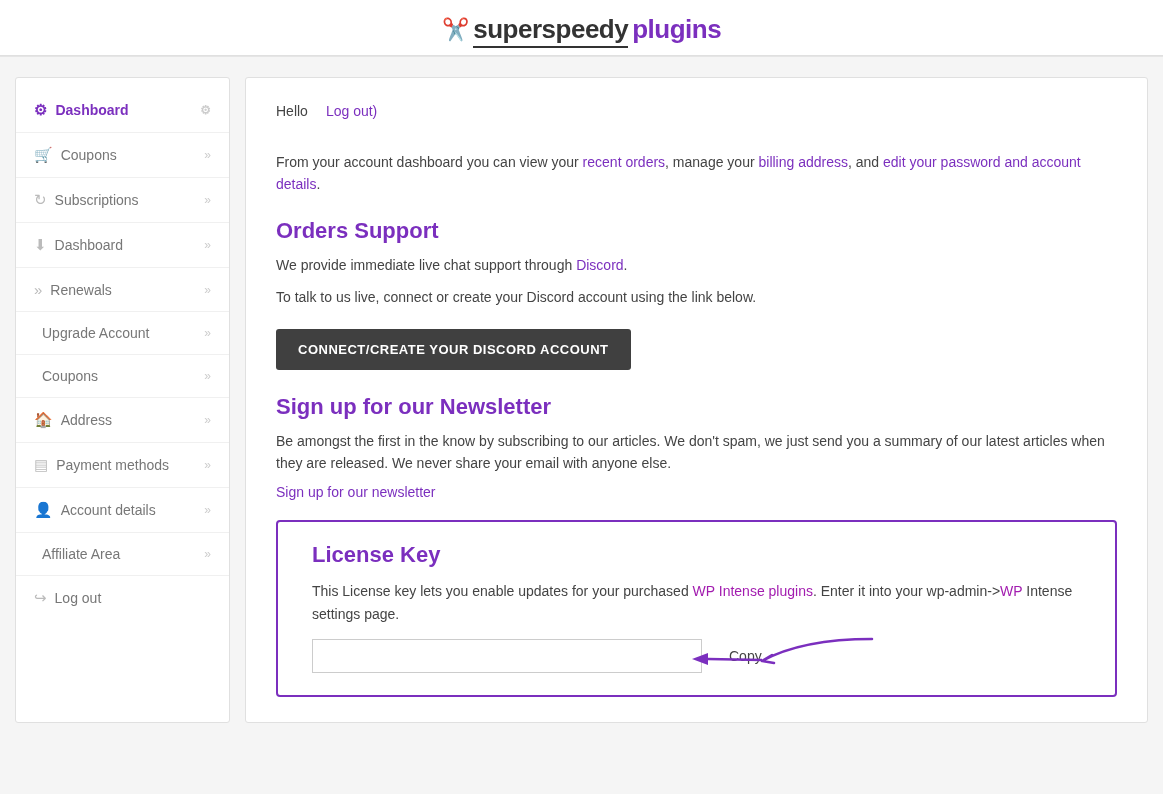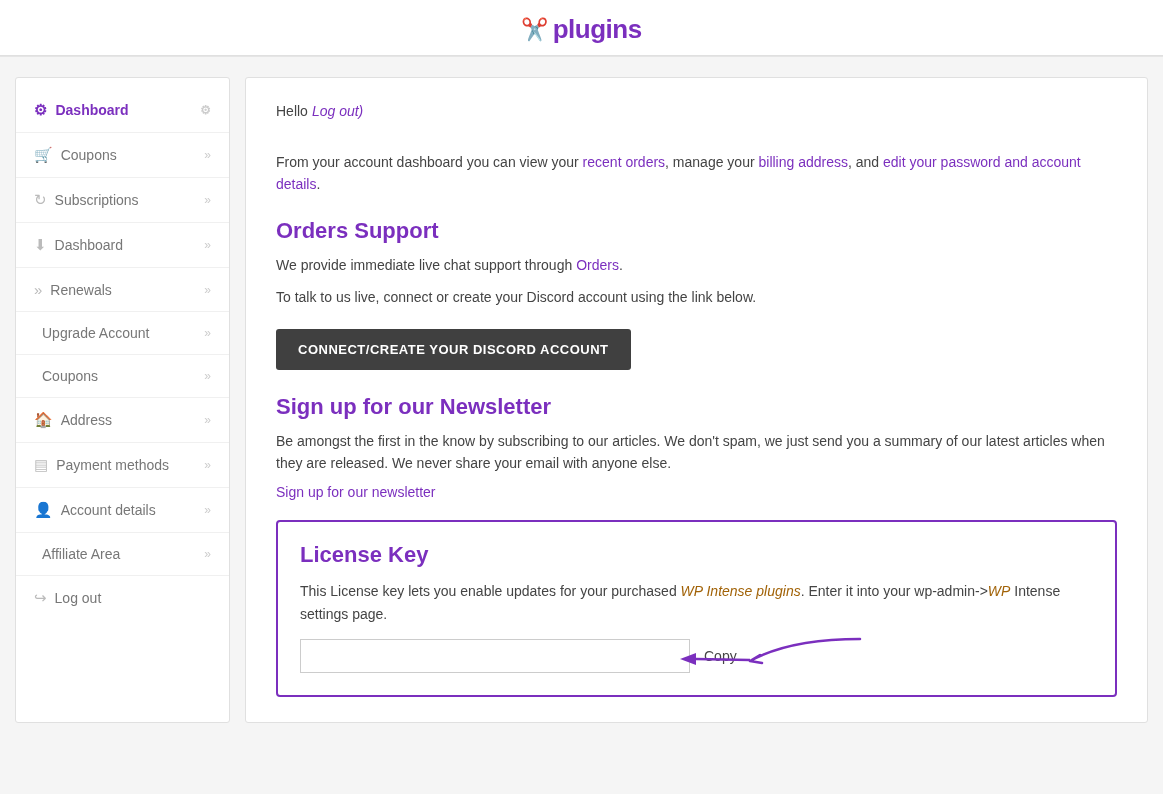--- a/index.html
+++ b/index.html
@@ -104,30 +104,29 @@
       margin-left: 15px;
       background: #fff;
       border: 1px solid #e0e0e0;
       border-radius: 3px;
       padding: 25px 30px;
     }
 
     .hello-line {
       display: flex;
       align-items: center;
-      gap: 4px;
+      gap: 18px;
       margin-bottom: 14px;
       font-size: 14px;
       color: #444;
     }
     .logout-link {
       color: #7b2fbe;
       text-decoration: none;
       cursor: pointer;
-      font-style: italic;
     }
     .desc-text {
       font-size: 14px;
       color: #444;
       line-height: 1.6;
       margin-bottom: 22px;
       margin-top: 32px;
     }
     .desc-text a, .link-purple {
       color: #7b2fbe;
@@ -172,44 +171,43 @@
       cursor: pointer;
       display: block;
       margin-top: 10px;
       margin-bottom: 8px;
     }
 
     
     .license-box {
       border: 2px solid #7b2fbe;
       border-radius: 4px;
-      padding: 20px 22px 22px;
+      padding: 20px 34px 22px;
       margin-top: 20px;
     }
     .license-title {
       font-size: 22px;
       font-weight: 700;
       color: #7b2fbe;
       margin-bottom: 12px;
     }
     .license-desc {
       font-size: 14px;
       color: #444;
       line-height: 1.6;
       margin-bottom: 14px;
     }
     .license-desc a {
-      color: #a16207;
-      text-decoration: none;
-      font-style: italic;
+      color: #a21caf;
+      text-decoration: none;
     }
     .license-input-row {
       display: flex;
       align-items: center;
-      gap: 14px;
+      gap: 27px;
       position: relative;
     }
     .license-input {
       width: 390px;
       border: 1px solid #ccc;
       padding: 8px 10px;
       font-size: 14px;
       color: #444;
       outline: none;
     }
@@ -229,20 +227,21 @@
       border-bottom: 1px solid #e5e5e5;
       margin: 0;
     }
   </style>
 </head>
 <body>
 
 <div class="header">
   <div class="logo-area">
     <span class="logo-icon">✂️</span>
+    <span class="logo-text-regular logo-underline">superspeedy</span>
     <span class="logo-text-purple">plugins</span>
   </div>
 </div>
 <hr class="header-divider">
 
 <div class="main-container">
 
   <div class="sidebar">
 
     <div class="sidebar-item active">
@@ -349,21 +348,21 @@
       <a class="logout-link">Log out)</a>
     </div>
 
     <p class="desc-text">
       From your account dashboard you can view your <a class="link-purple">recent orders</a>, manage your <a class="link-purple">billing address</a>, and <a class="link-purple">edit your password and account details</a>.
     </p>
 
     <h2 class="section-title">Orders Support</h2>
 
     <p class="section-text">
-      We provide immediate live chat support through <a class="link-purple">Orders</a>.
+      We provide immediate live chat support through <a class="link-purple">Discord</a>.
     </p>
 
     <p class="section-text">To talk to us live, connect or create your Discord account using the link below.</p>
 
     <button class="discord-btn">CONNECT/CREATE YOUR DISCORD ACCOUNT</button>
 
     <h2 class="section-title">Sign up for our Newsletter</h2>
 
     <p class="section-text">Be amongst the first in the know by subscribing to our articles. We don't spam, we just send you a summary of our latest articles when they are released. We never share your email with anyone else.</p>
 

